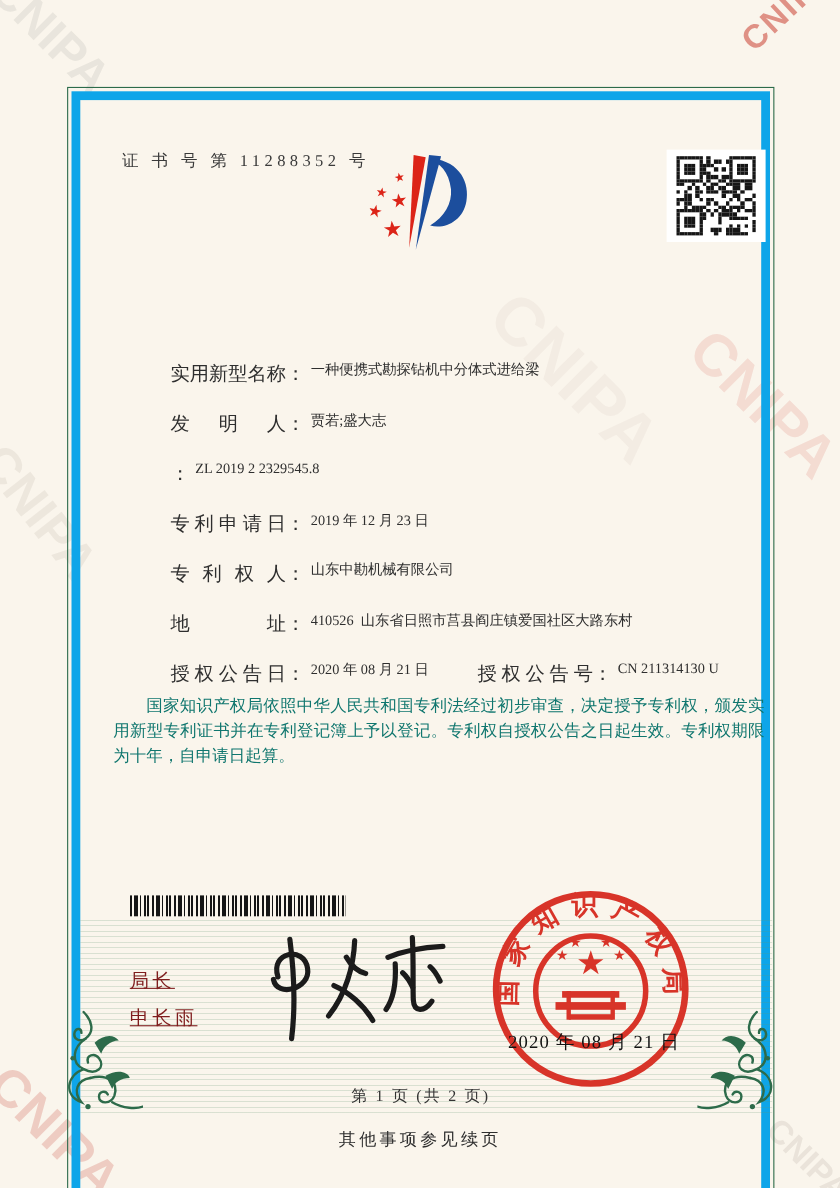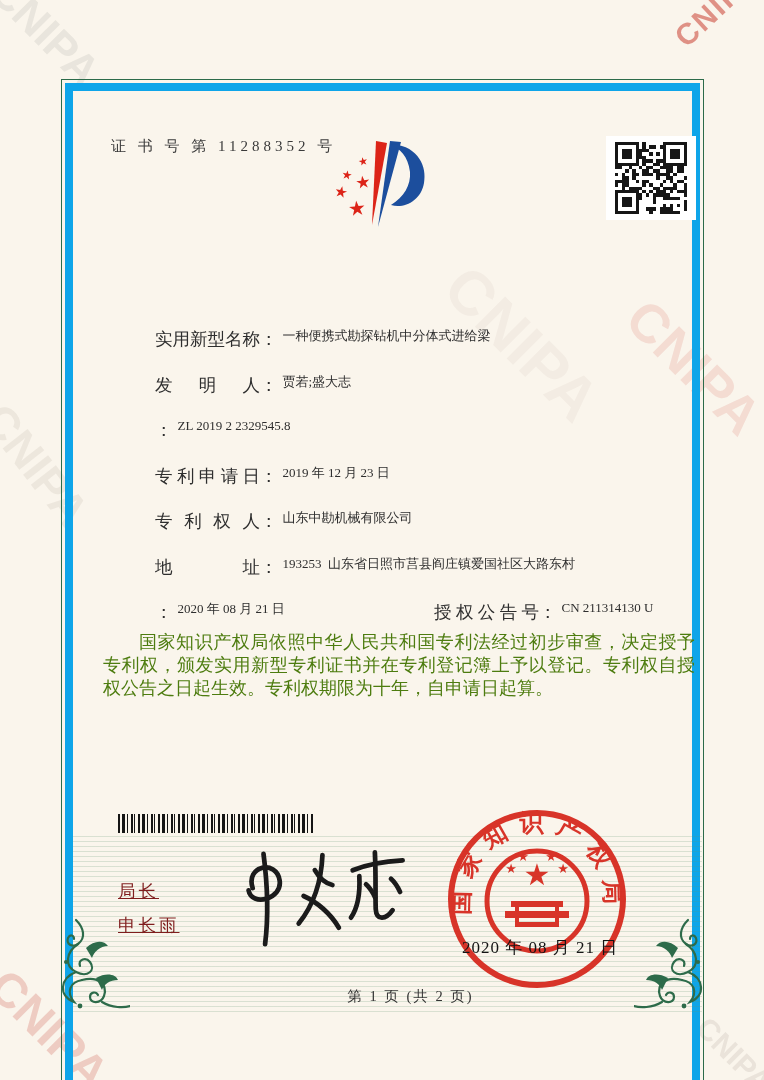--- a/index.html
+++ b/index.html
@@ -32,36 +32,36 @@
       letter-spacing:9px;color:#161616;z-index:3;}
   
   .fields{position:absolute;left:38px;top:236px;width:575px;z-index:3;}
   .frow{height:45.5px;font-size:17.5px;display:flex;position:relative;color:#2e2e2e;margin-left:44px;}
   .flabel{display:inline-block;width:105px;text-align:justify;text-align-last:justify;flex:none;}
   .colon{flex:none;margin-right:5px;}
   .fval{font-size:13px;white-space:pre;}
   .grant-right{position:absolute;left:279px;top:0;display:flex;}
   
   .paras{position:absolute;left:30px;top:540px;width:592px;z-index:3;}
-  .paras p{margin:0;font-size:18px;line-height:23px;text-align:justify;text-indent:2em;color:#4d7c0f;}
+  .paras p{margin:0;font-size:15px;line-height:23px;text-align:justify;text-indent:2em;color:#0f766e;}
   
   .barcode{position:absolute;left:45px;top:723px;width:196px;height:19px;z-index:3;
       background:repeating-linear-gradient(90deg,
         #151515 0 2px,rgba(0,0,0,0) 2px 4px,
         #151515 4px 7px,rgba(0,0,0,0) 7px 9px,
         #151515 9px 10px,rgba(0,0,0,0) 10px 13px,
         #151515 13px 15px,rgba(0,0,0,0) 15px 16px,
         #151515 16px 17px,rgba(0,0,0,0) 17px 20px);}
   .director{position:absolute;left:45px;top:783px;font-size:17.5px;line-height:34px;letter-spacing:3px;color:#7f1d1d;z-index:4;text-decoration:underline;}
   .autograph{position:absolute;left:155px;top:755px;width:210px;height:100px;z-index:4;transform:rotate(-3deg);}
   .seal{position:absolute;left:372px;top:716px;width:184px;height:184px;z-index:3;opacity:0.93;}
   .seal-date{position:absolute;left:377px;top:845px;width:180px;text-align:center;font-size:17px;
       letter-spacing:1px;color:#141414;z-index:5;}
   .page-info{position:absolute;left:0;top:896px;width:100%;text-align:center;font-size:14.5px;
-      letter-spacing:2px;color:#333;z-index:4;margin-left:28px;}
+      letter-spacing:2px;color:#333;z-index:4;}
   .footer-note{position:absolute;left:0;top:1026px;width:100%;text-align:center;font-size:15.5px;
       letter-spacing:3px;color:#2e2e2e;z-index:3;}
   .flourish{position:absolute;top:918px;width:84px;height:102px;z-index:6;}
   .flourish-l{left:46px;}
   .flourish-r{left:634px;transform:scaleX(-1);}
 </style>
 </head>
 <body>
 
 <div class="page">
@@ -558,23 +558,24 @@
           <span class="fval">2019 年 12 月 23 日</span>
       </div>
       <div class="frow">
         <span class="flabel">专利权人</span>
           <span class="colon">：</span>
           <span class="fval">山东中勘机械有限公司</span>
       </div>
       <div class="frow">
         <span class="flabel">地址</span>
           <span class="colon">：</span>
-          <span class="fval">193253  山东省日照市莒县阎庄镇爱国社区大路东村</span>
+          <span class="fval">410526  山东省日照市莒县阎庄镇爱国社区大路东村</span>
       </div>
       <div class="frow">
+        <span class="flabel">授权公告日</span>
           <span class="colon">：</span>
           <span class="fval">2020 年 08 月 21 日</span>
         <span class="grant-right">
           <span class="flabel">授权公告号</span>
             <span class="colon">：</span>
             <span class="fval">CN 211314130 U</span>
         </span>
       </div>
     </div>
 
@@ -653,13 +654,14 @@
       <path d="M56,84 C66,90 78,90 84,88"></path>
     </g>
     <g fill="#2d6b4a">
       <path d="M40,30 C48,22 58,22 62,28 C54,28 48,34 46,40 Z"></path>
       <path d="M50,60 C60,54 70,56 72,62 C64,62 58,66 56,72 Z"></path>
       <circle cx="34" cy="88" r="2.4"></circle>
       <circle cx="20" cy="44" r="2"></circle>
     </g>
   </svg>
 
+  <div class="footer-note">其他事项参见续页</div>
 </div>
 
 </body></html>

